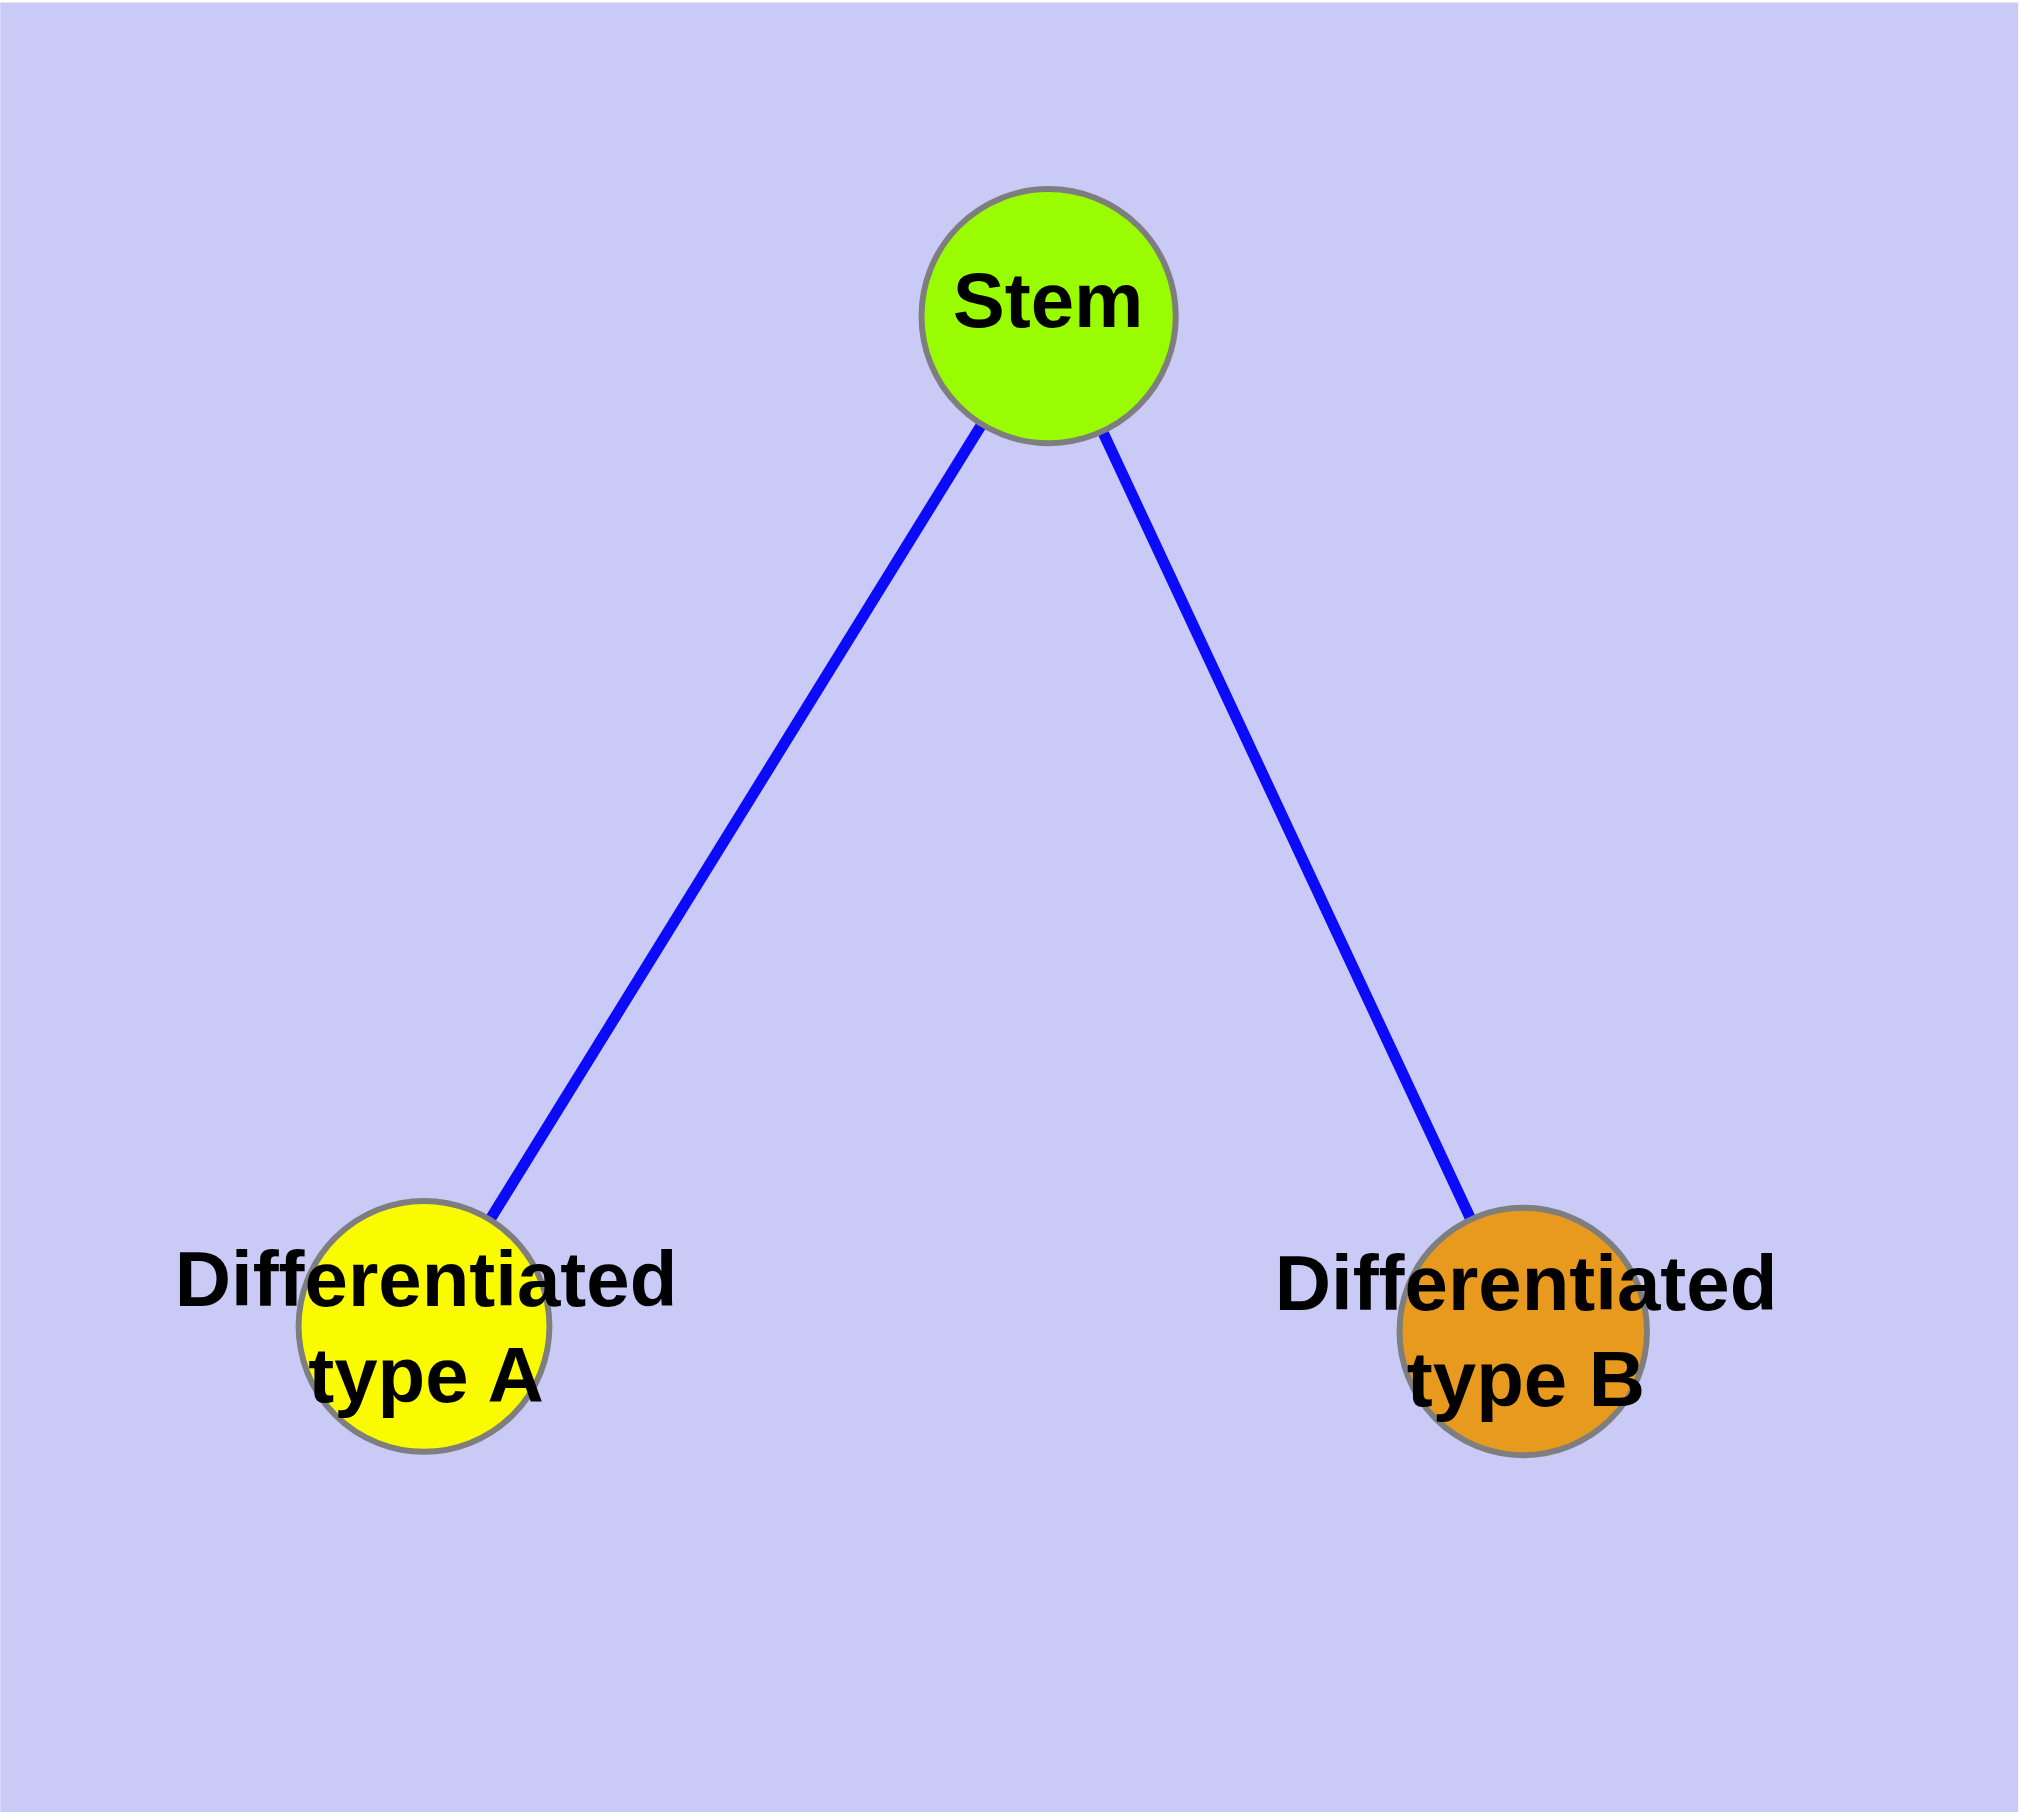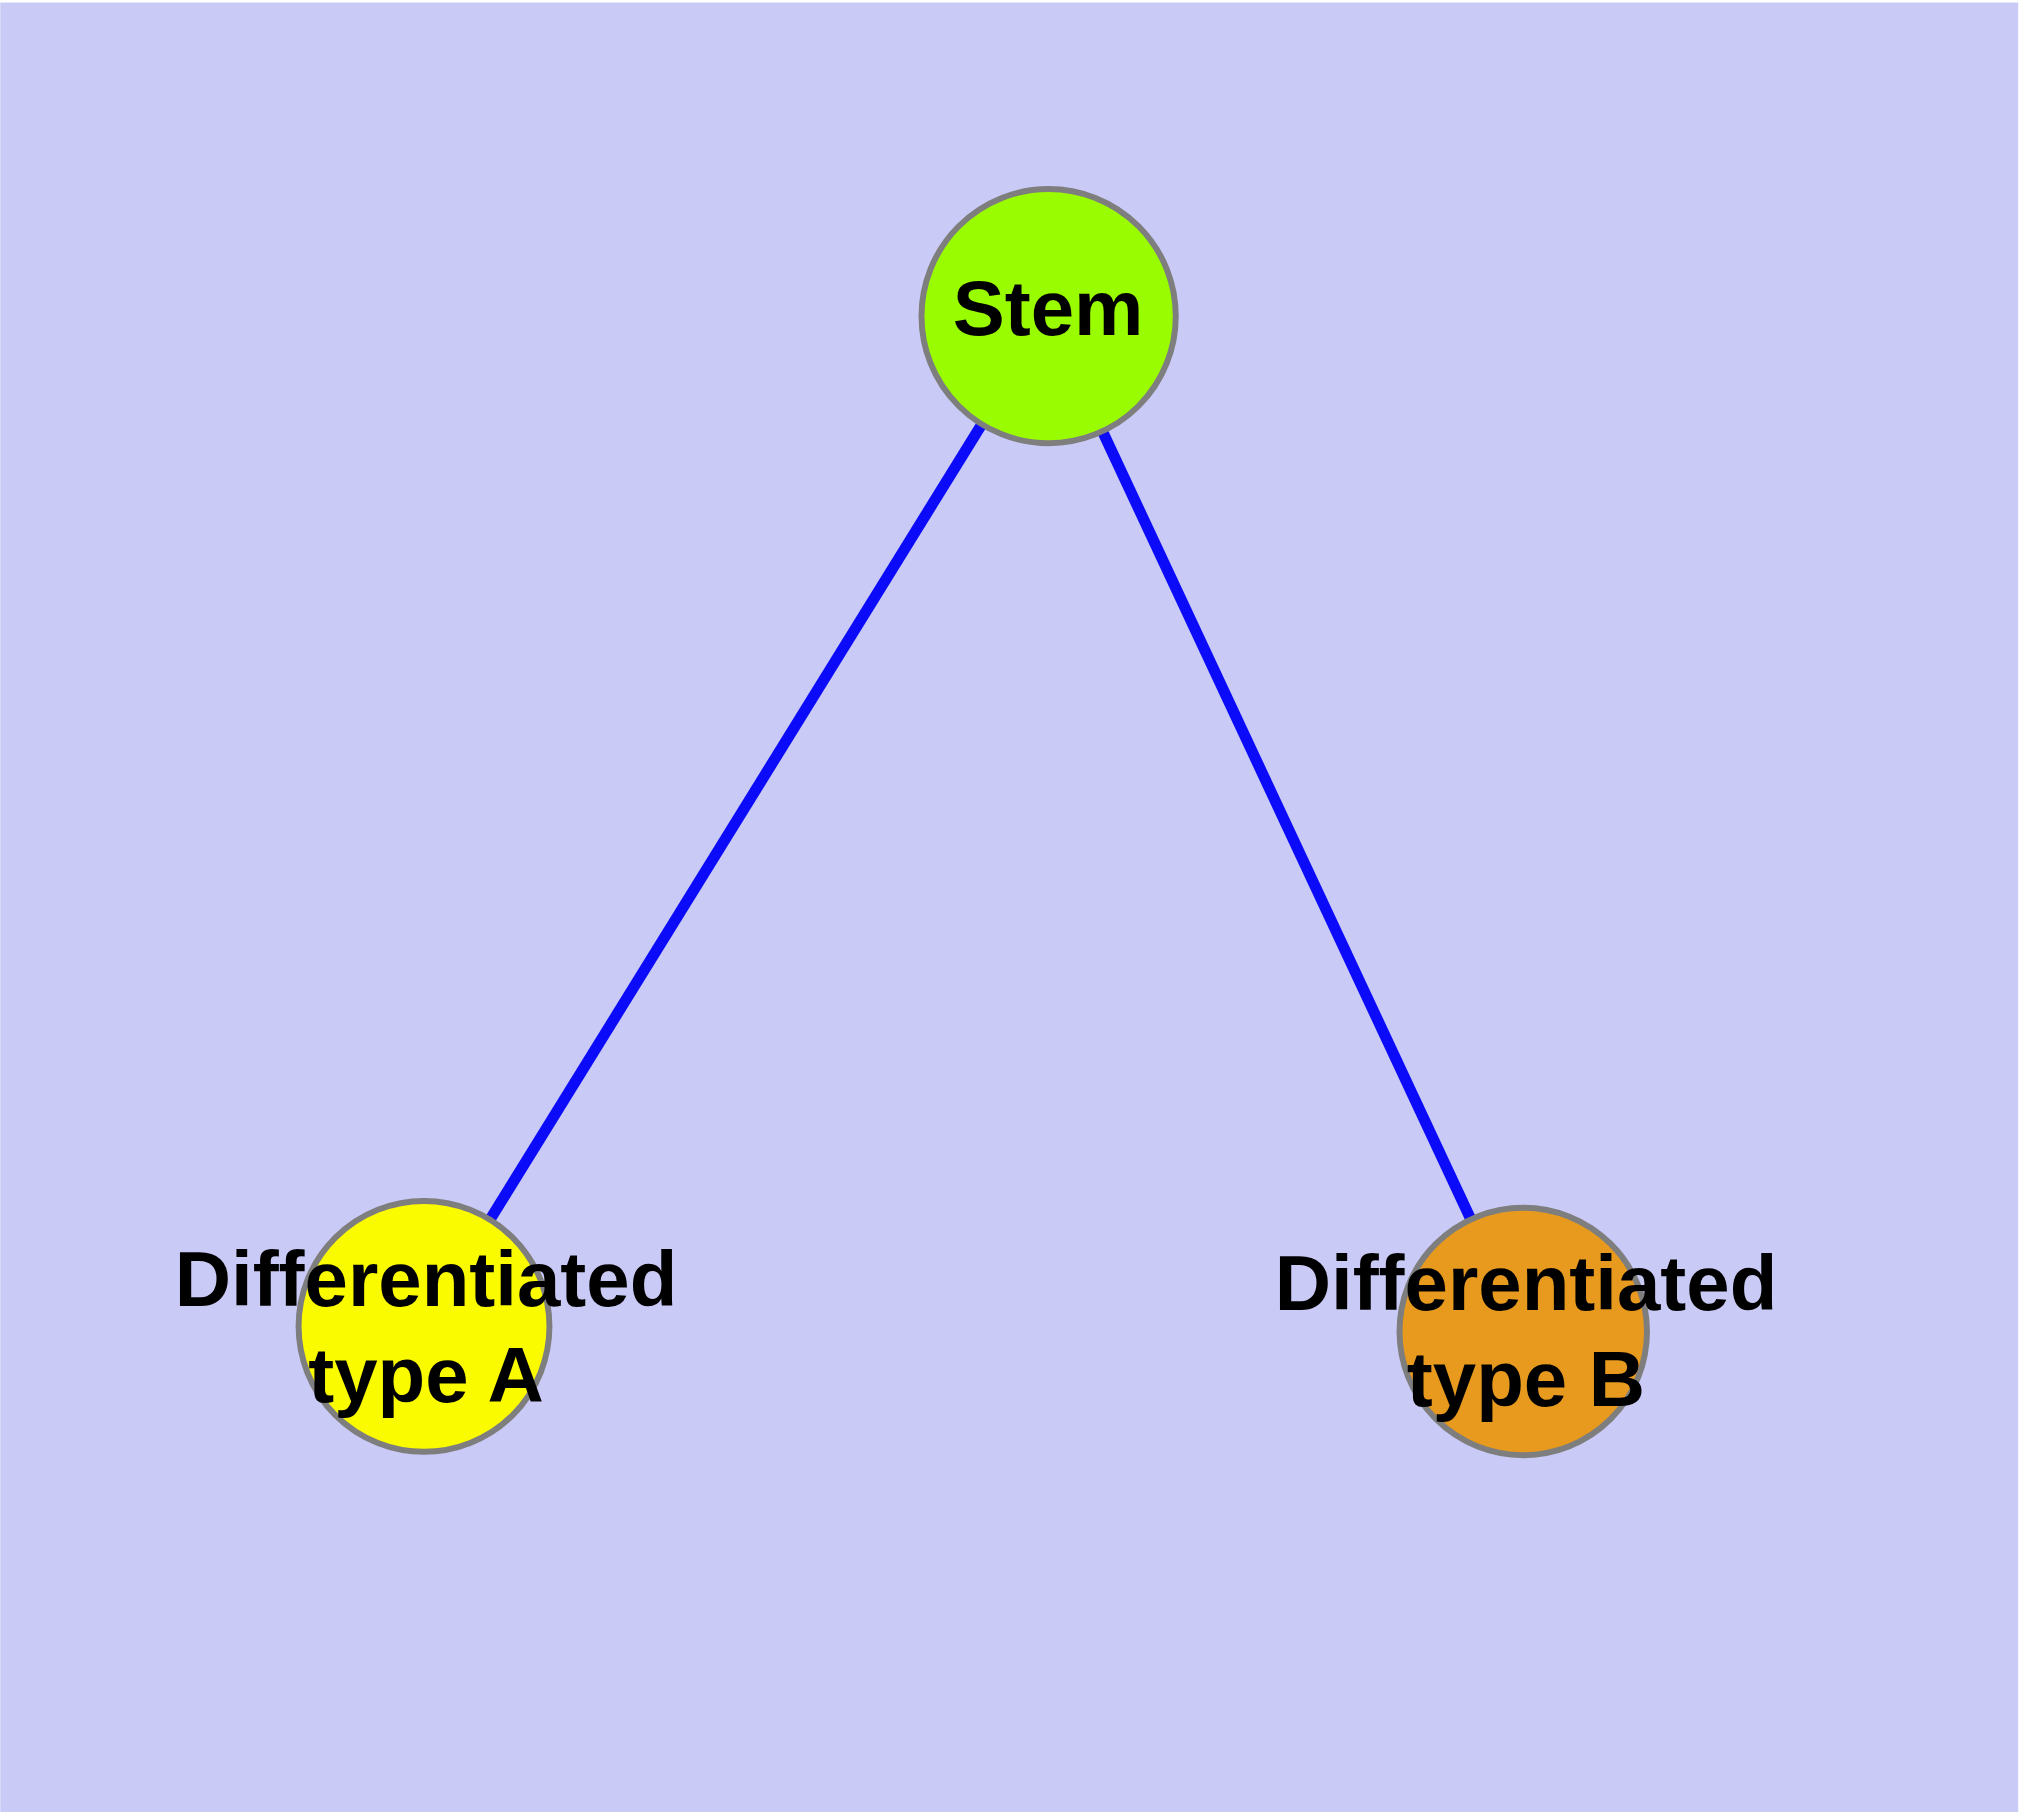--- a/index.html
+++ b/index.html
@@ -51,21 +51,21 @@
 
     <line x1="1237" y1="373" x2="1797" y2="1571" stroke-width="13" stroke-linecap="butt" stroke="#0B0BFA"></line>
 
     <circle cx="1237" cy="373" r="150" stroke-width="7" fill="#9AFC00" stroke="#7E7E7E"></circle>
 
     <circle cx="500" cy="1565" r="148" stroke-width="7" fill="#FBFB00" stroke="#7E7E7E"></circle>
 
     <circle cx="1797" cy="1571" r="146" stroke-width="7" fill="#E79A1D" stroke="#7E7E7E"></circle>
   </svg>
 
-  <div class="node-label" style="left:1048px; top:308px;">Stem</div>
+  <div class="node-label" style="left:1048px; top:300px;">Stem</div>
 
   <div class="node-label" style="left:426px; top:1327px;">Differentiated
 type A</div>
 
   <div class="node-label" style="left:1526px; top:1331px;">Differentiated
 type B</div>
 
 </div>
 
 

